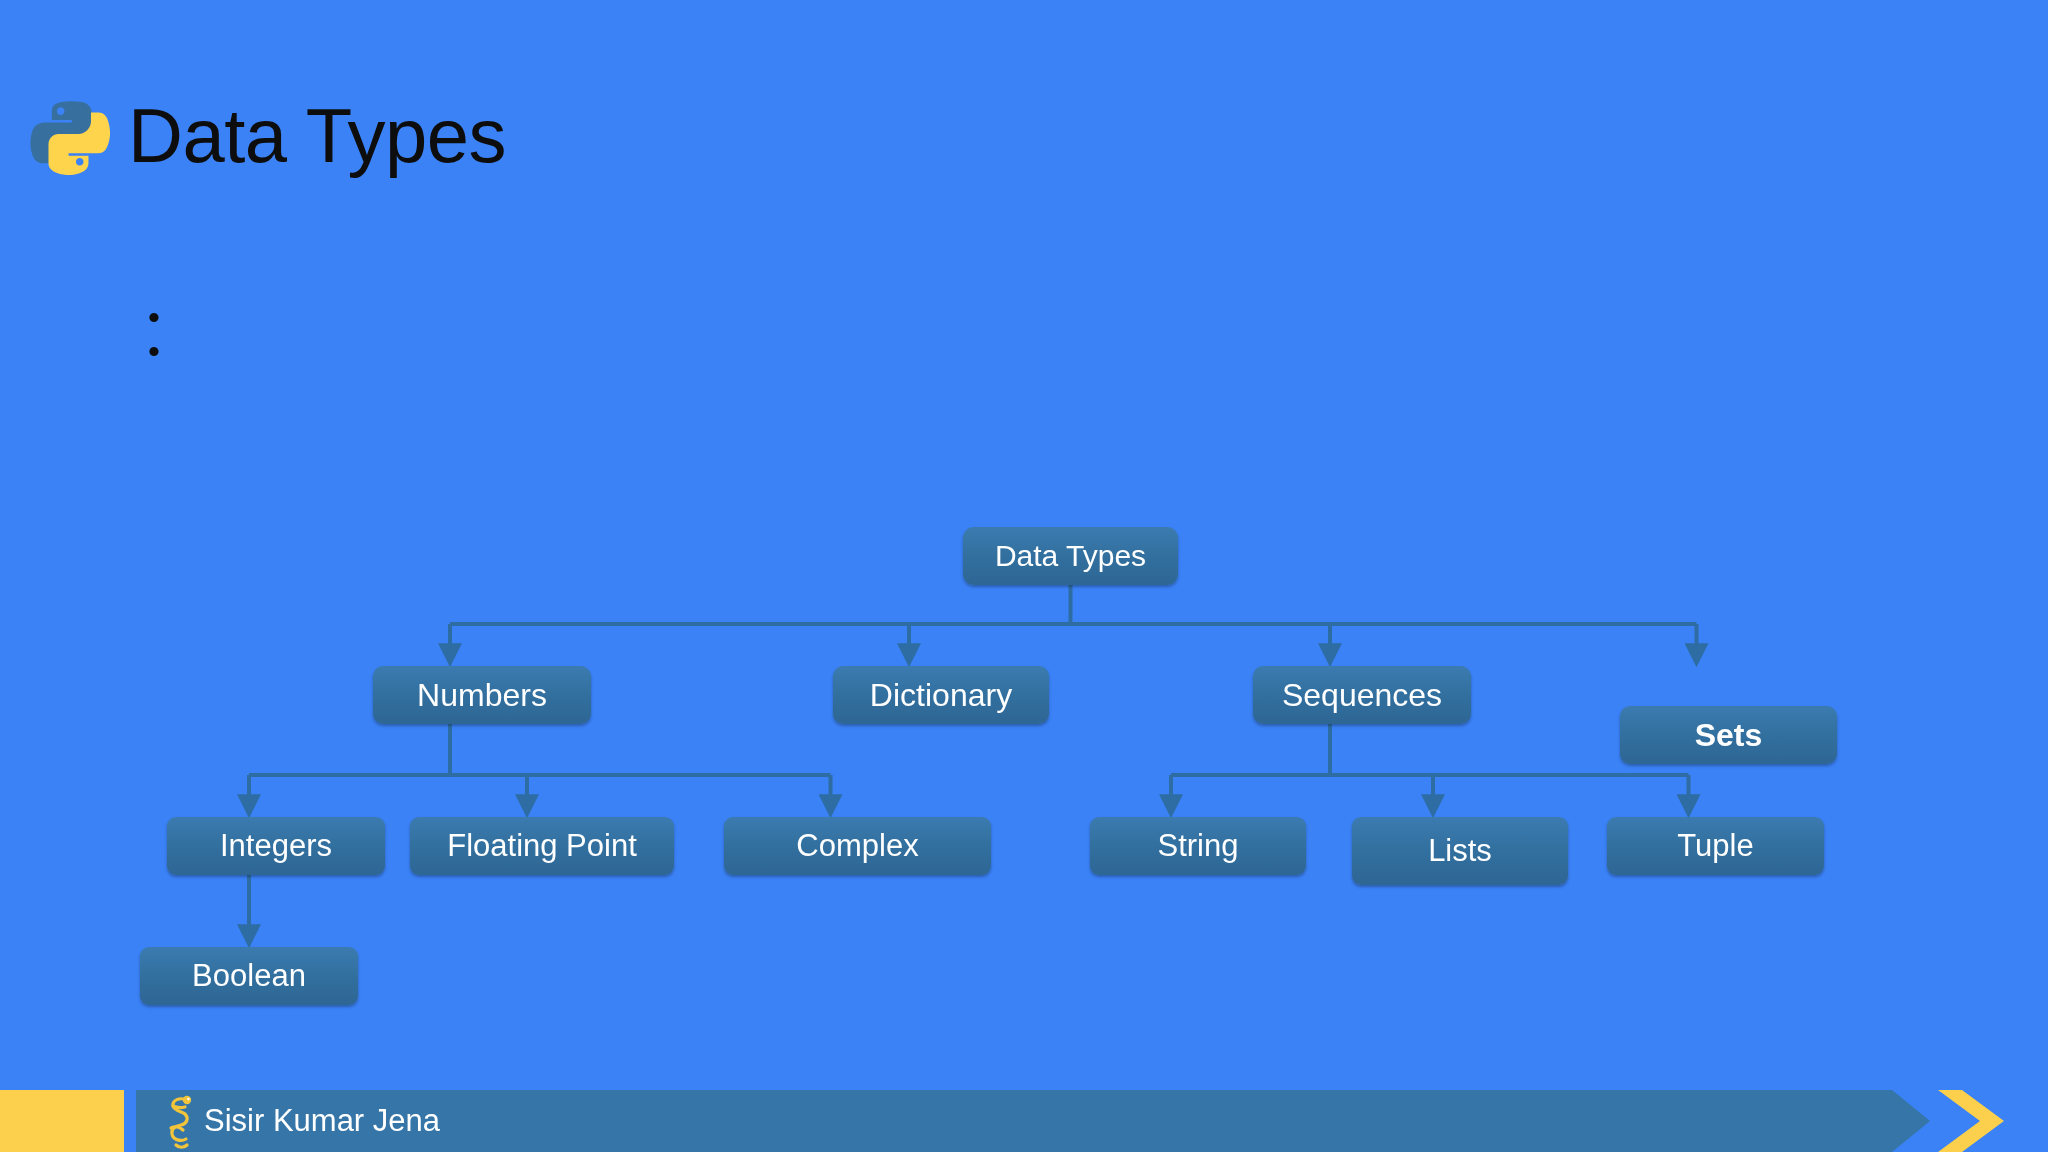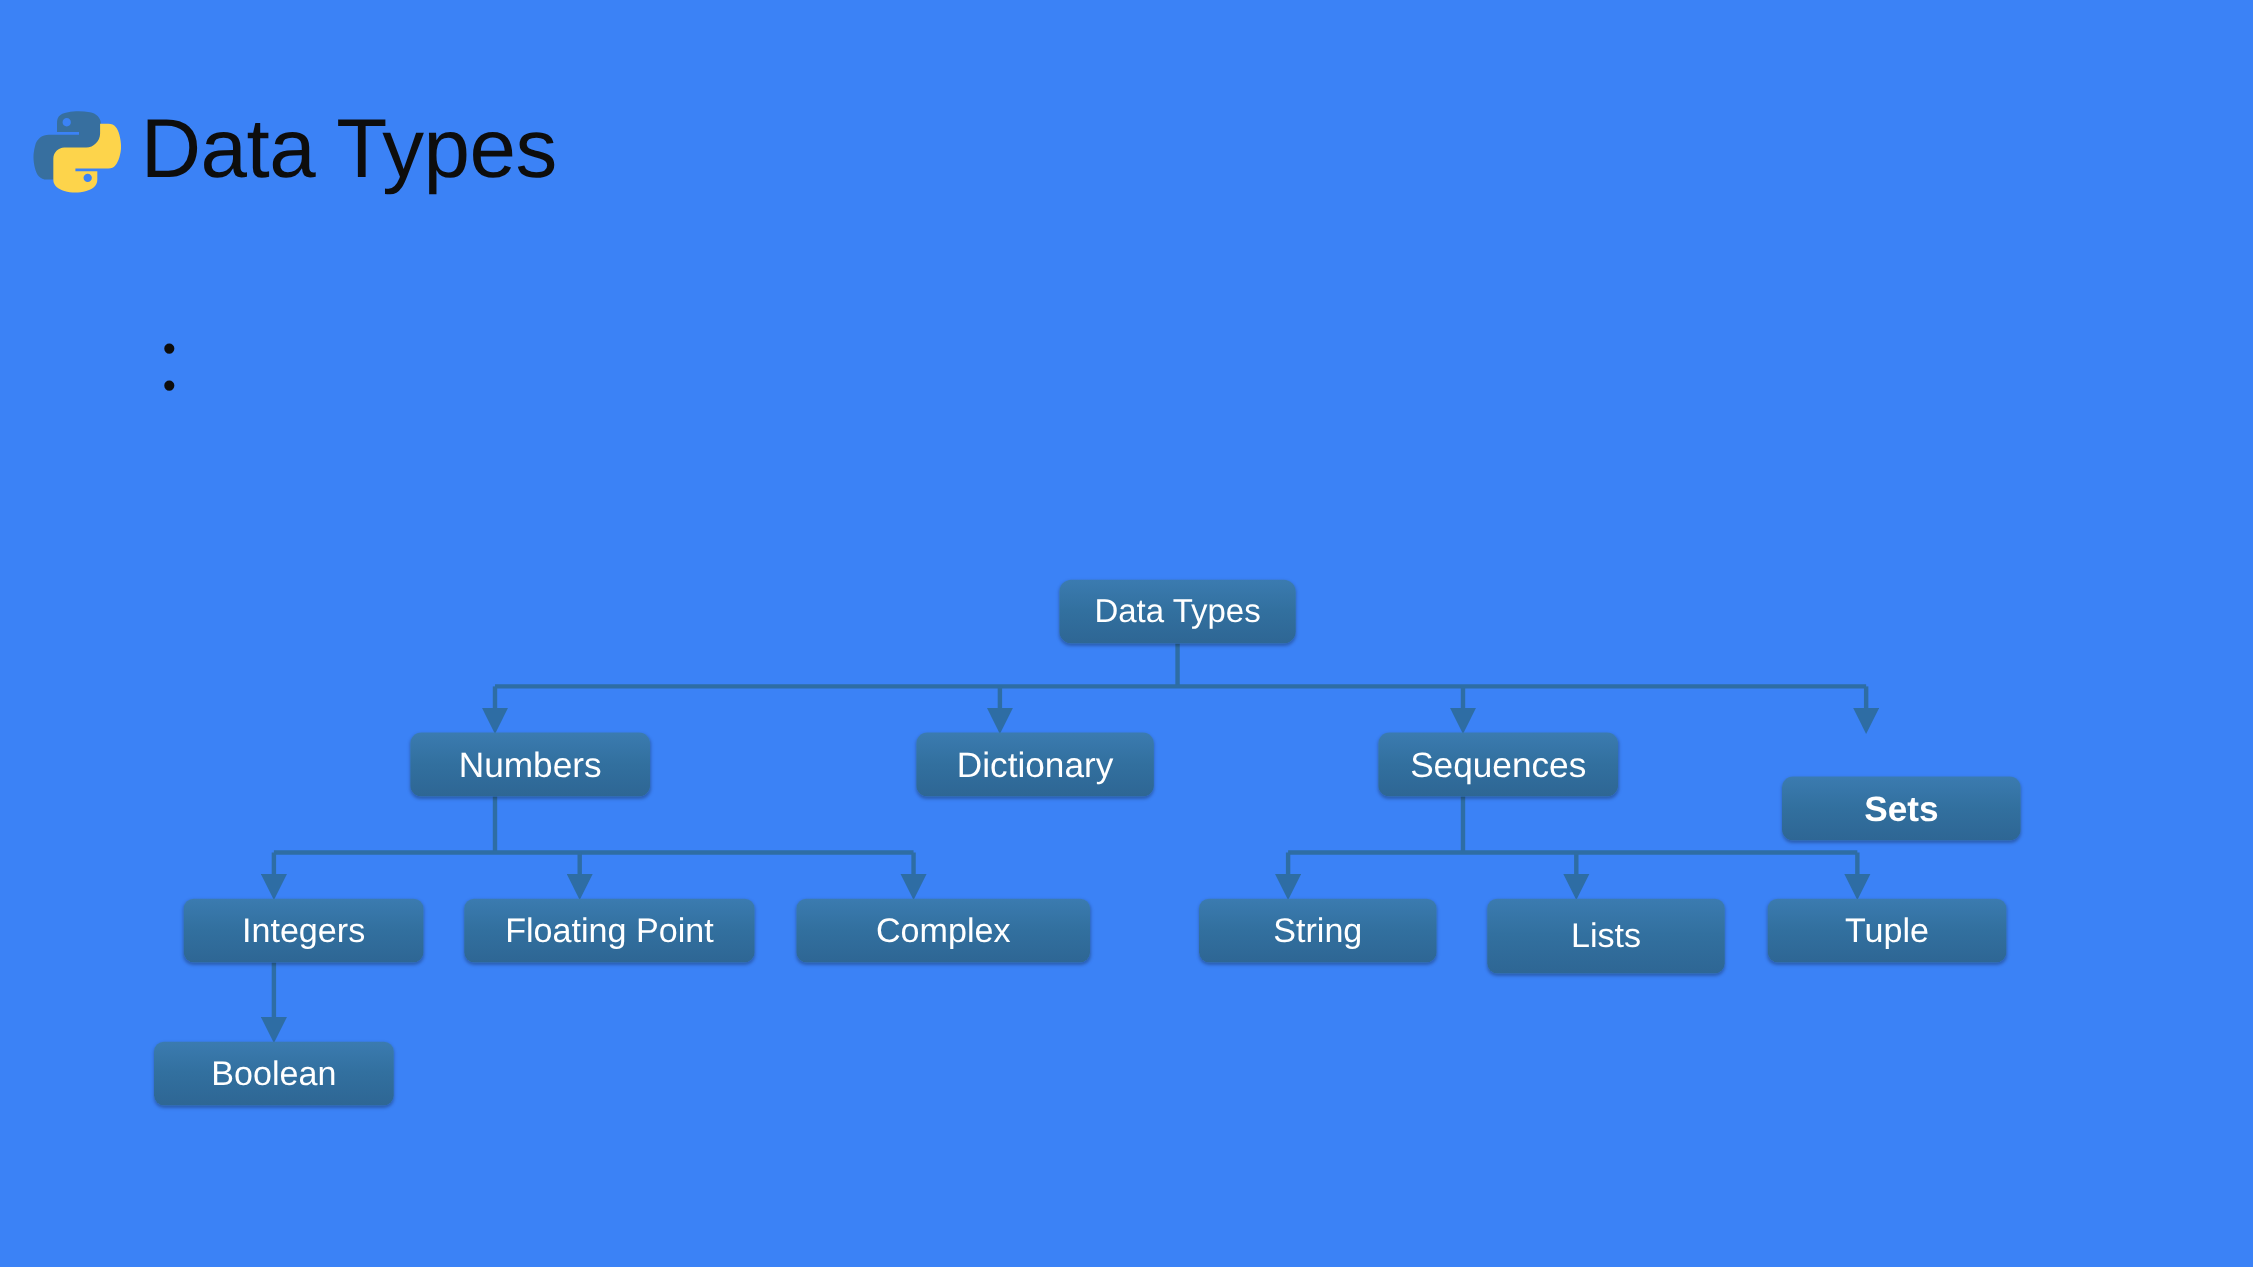--- a/index.html
+++ b/index.html
@@ -220,35 +220,53 @@
         </div>
         <div class="node lvl2" style="left: 1221px; top: 666px; width: 218px; height: 58px;">
           <span>Sequences</span>
         </div>
         <div class="node lvl2" style="left: 1588px; top: 706px; width: 217px; height: 58px; font-weight: bold;">
           <span>Sets</span>
         </div>
         <div class="node lvl3" style="left: 140px; top: 817px; width: 218px; height: 58px;">
           <span>Integers</span>
         </div>
-        <div class="node lvl3" style="left: 395px; top: 817px; width: 264px; height: 58px;">
+        <div class="node lvl3" style="left: 383px; top: 817px; width: 264px; height: 58px;">
           <span>Floating Point</span>
         </div>
         <div class="node lvl3" style="left: 697px; top: 817px; width: 267px; height: 58px;">
           <span>Complex</span>
         </div>
         <div class="node lvl3" style="left: 1063px; top: 817px; width: 216px; height: 58px;">
           <span>String</span>
         </div>
         <div class="node lvl3" style="left: 1325px; top: 817px; width: 216px; height: 68px;">
           <span>Lists</span>
         </div>
         <div class="node lvl3" style="left: 1580px; top: 817px; width: 217px; height: 58px;">
           <span>Tuple</span>
         </div>
         <div class="node lvl4" style="left: 140px; top: 947px; width: 218px; height: 58px;">
           <span>Boolean</span>
         </div>
       </div>
   </div>
 
+  <div id="footer">
+    <div id="footer-yellow-block"></div>
+    <div id="footer-bar"></div>
+    <div id="footer-chevron"></div>
+    <div id="footer-snake">
+      <svg viewBox="0 0 40 58" xmlns="http://www.w3.org/2000/svg">
+        <g fill="none" stroke="#f2c43c" stroke-width="3.2" stroke-linecap="round">
+          <path d="M26 7c-6-3-14 0-13 6 1 5 9 5 12 8 4 4 2 10-4 11-6 1-10 4-9 9 1 6 9 8 14 5"></path>
+          <path d="M13 13c4 2 8 2 12 1"></path>
+          <path d="M11 35c4-2 9-1 12 2"></path>
+        </g>
+        <circle cx="27" cy="7" r="4.2" fill="#f2c43c"></circle>
+        <circle cx="28.4" cy="6" r="1.2" fill="#ffffff"></circle>
+        <path d="M16 52c3 3 8 3 11 0" stroke="#f2c43c" stroke-width="3.2" fill="none" stroke-linecap="round"></path>
+      </svg>
+    </div>
+    <div id="footer-name">Sisir Kumar Jena</div>
+  </div>
 
 </div>
 
 </body></html>

